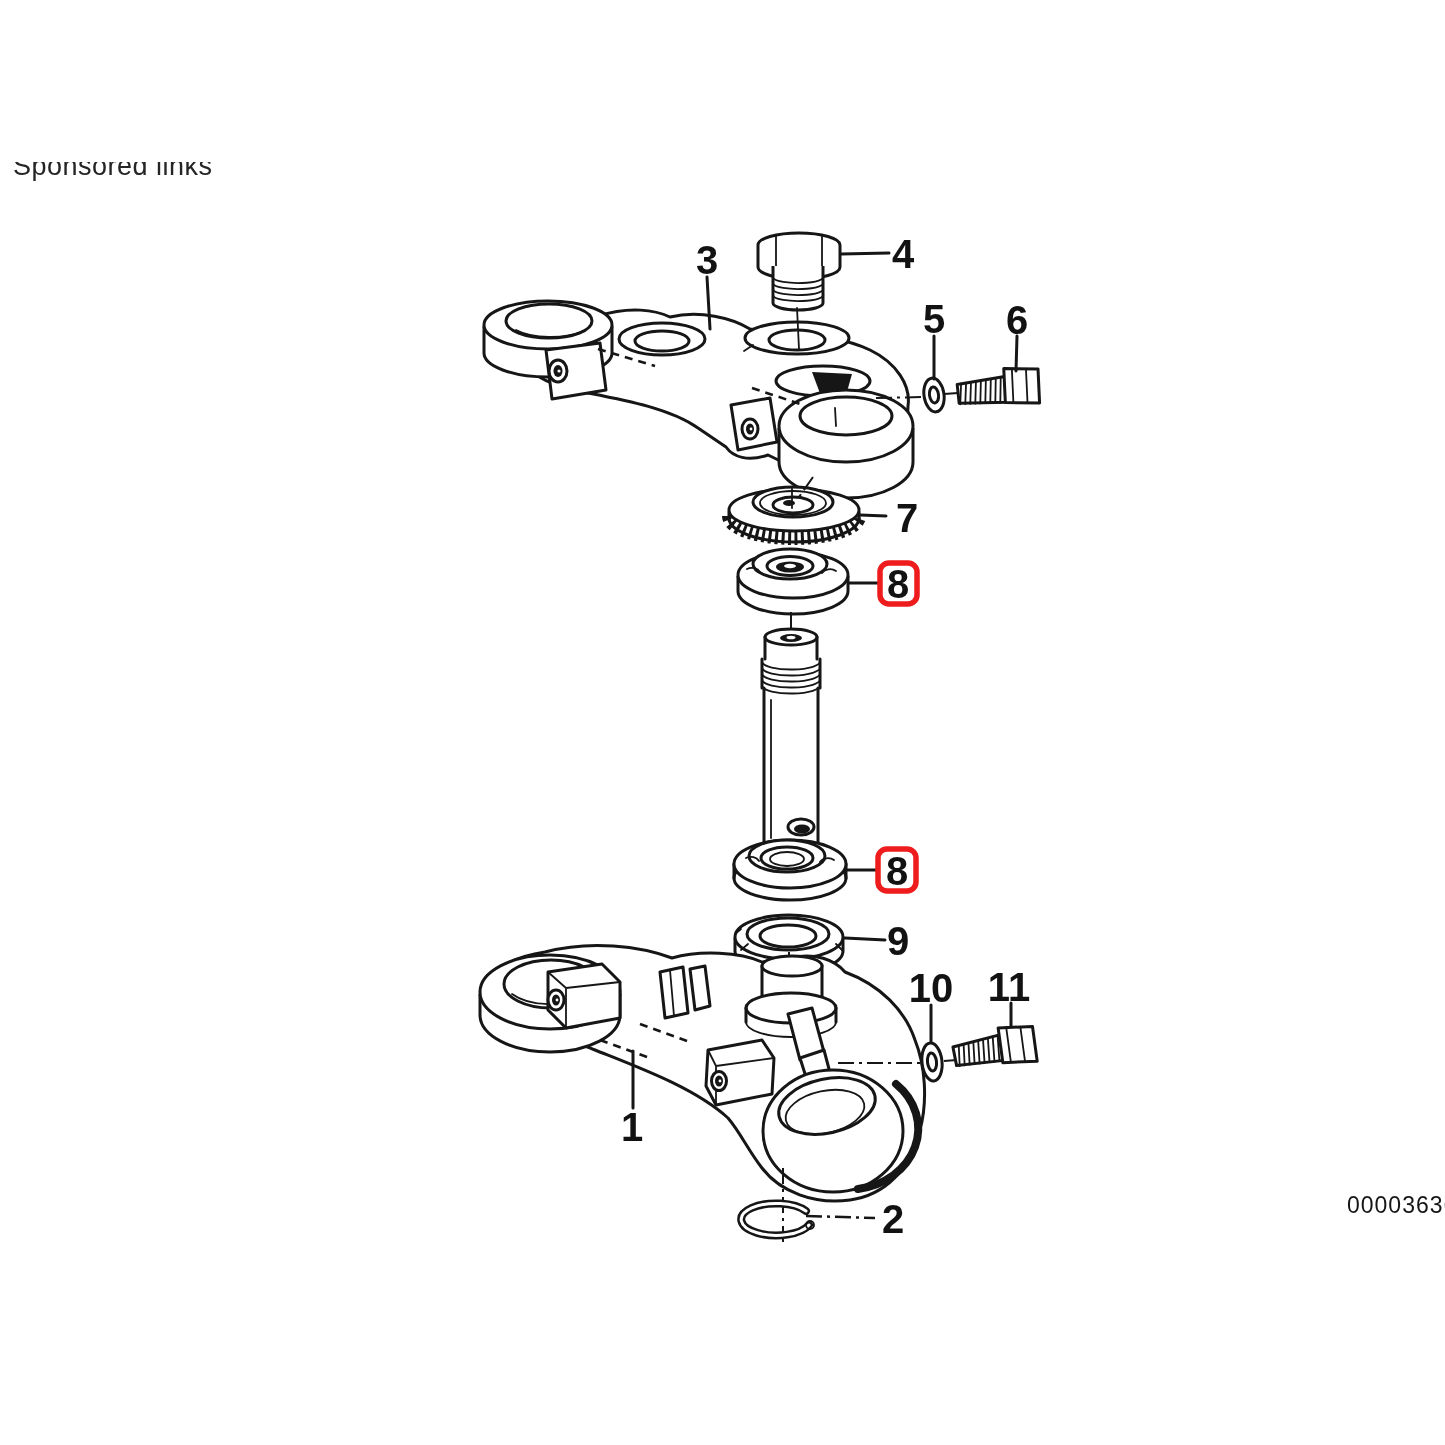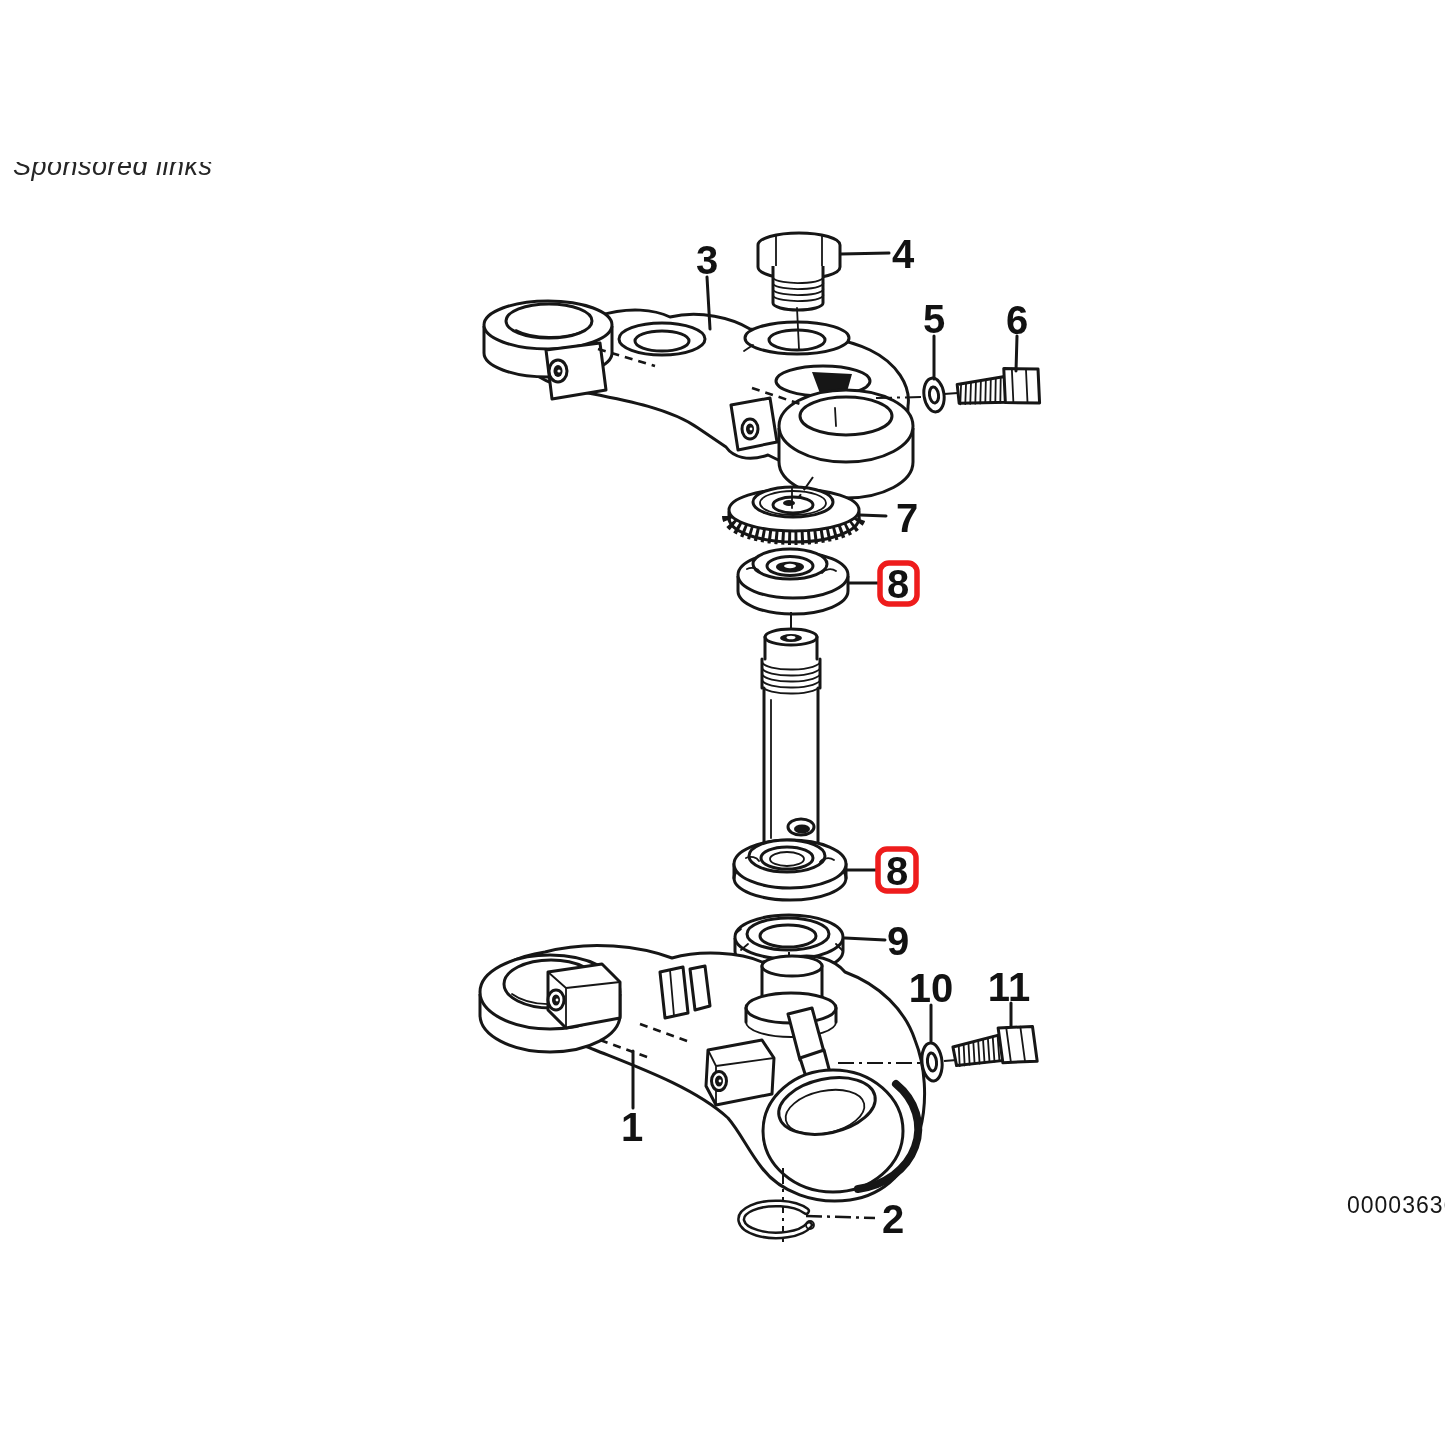--- a/index.html
+++ b/index.html
@@ -5,21 +5,21 @@
   html,body{margin:0;padding:0;}
   body{
     width:1445px;height:1445px;background:#ffffff;position:relative;overflow:hidden;
     font-family:"Liberation Sans",sans-serif;
   }
   #sponsored-clip{
     position:absolute;left:13px;top:162px;height:21px;width:260px;overflow:hidden;
   }
   #sponsored-clip .txt{
     font-size:27px;line-height:31px;margin-top:-11px;color:#252525;font-weight:500;
-    letter-spacing:0.5px;white-space:nowrap;font-style:italic;
+    letter-spacing:0.5px;white-space:nowrap;
   }
   #plate-number{
     position:absolute;left:1347px;top:1192px;font-size:23px;color:#151515;
     letter-spacing:1px;white-space:nowrap;
   }
   #diagram-svg{position:absolute;left:0;top:0;}
   .fw{fill:#ffffff;stroke:#161616;stroke-width:3;stroke-linejoin:round;}
   .ln{fill:none;stroke:#161616;stroke-width:3;stroke-linecap:round;stroke-linejoin:round;}
   .thin{stroke-width:1.8;}
   .fd{fill:#161616;stroke:none;}

